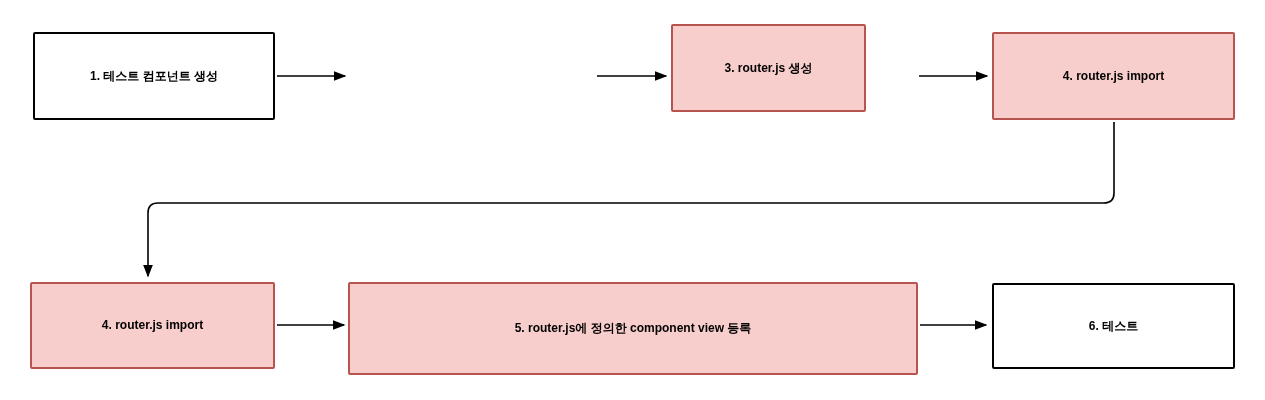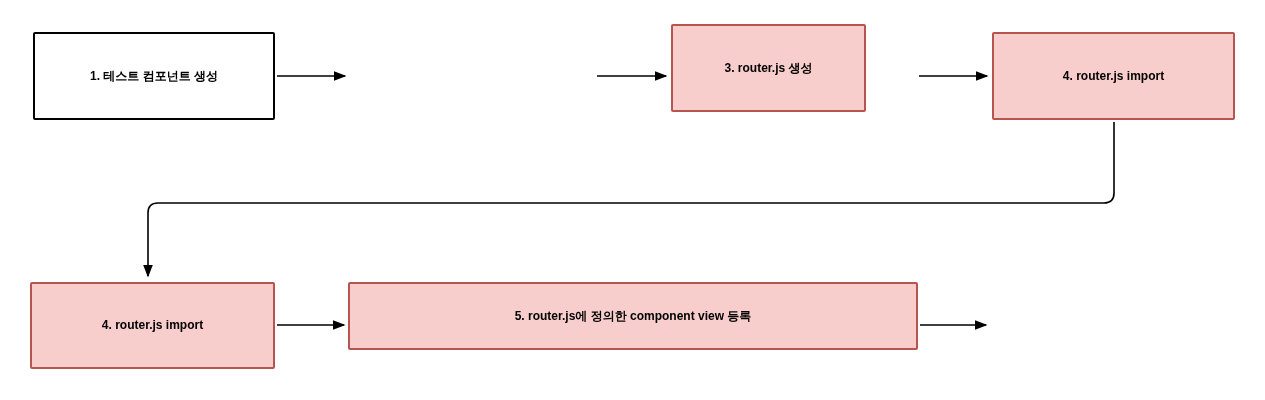--- a/index.html
+++ b/index.html
@@ -77,18 +77,21 @@
   </div>
 
   <div class="node highlight" style="left:992px; top:32px; width:243px; height:88px;">
     <span>4. router.js import</span>
   </div>
 
   <div class="node highlight" style="left:30px; top:282px; width:245px; height:87px;">
     <span>4. router.js import</span>
   </div>
 
-  <div class="node highlight" style="left:348px; top:282px; width:570px; height:68px;text-align:right;">
+  <div class="node highlight" style="left:348px; top:282px; width:570px; height:93px;text-align:right;">
     <span>5. router.js에 정의한 component view 등록</span>
   </div>
 
+  <div class="node plain" style="left:992px; top:283px; width:243px; height:86px;">
+    <span>6. 테스트</span>
+  </div>
 
 </div>
 
 </body></html>

